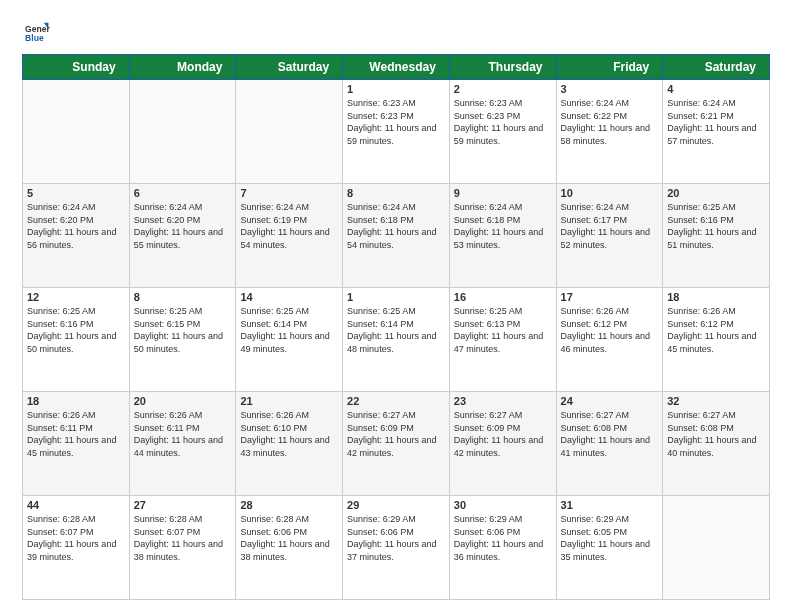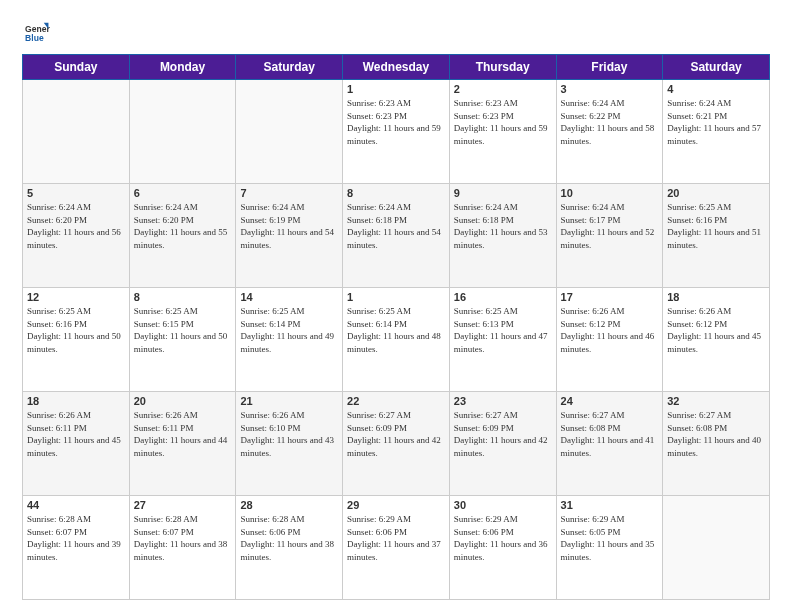--- a/index.html
+++ b/index.html
@@ -46,26 +46,26 @@
       color: #555;
     }
     .calendar {
       flex: 1;
       border: 1px solid #ccc;
       border-collapse: collapse;
       width: 100%;
       table-layout: fixed;
     }
     .calendar th {
-      background: #4c1d95;
+      background: #15803d;
       color: #fff;
       font-size: 12px;
       font-weight: bold;
-      padding: 5px 6px;
-      text-align: center;
+      padding: 5px 13px;
+      text-align: right;
       border: 1px solid #1a5fa8;
     }
     .calendar td {
       border: 1px solid #ccc;
       vertical-align: top;
       padding: 3px 4px;
       font-size: 9.5px;
       color: #333;
       width: calc(100% / 7);
       background: #fff;
@@ -76,21 +76,20 @@
     .day-number {
       font-size: 11px;
       font-weight: bold;
       margin-bottom: 2px;
       display: block;
     }
     .day-info {
       font-size: 9px;
       color: #333;
       line-height: 1.4;
-      font-family: Liberation Serif, serif;
     }
     .row-shade td {
       background: #f5f5f5;
     }
   </style>
 </head>
 <body>
 
 <div class="page">
   <div class="header">

